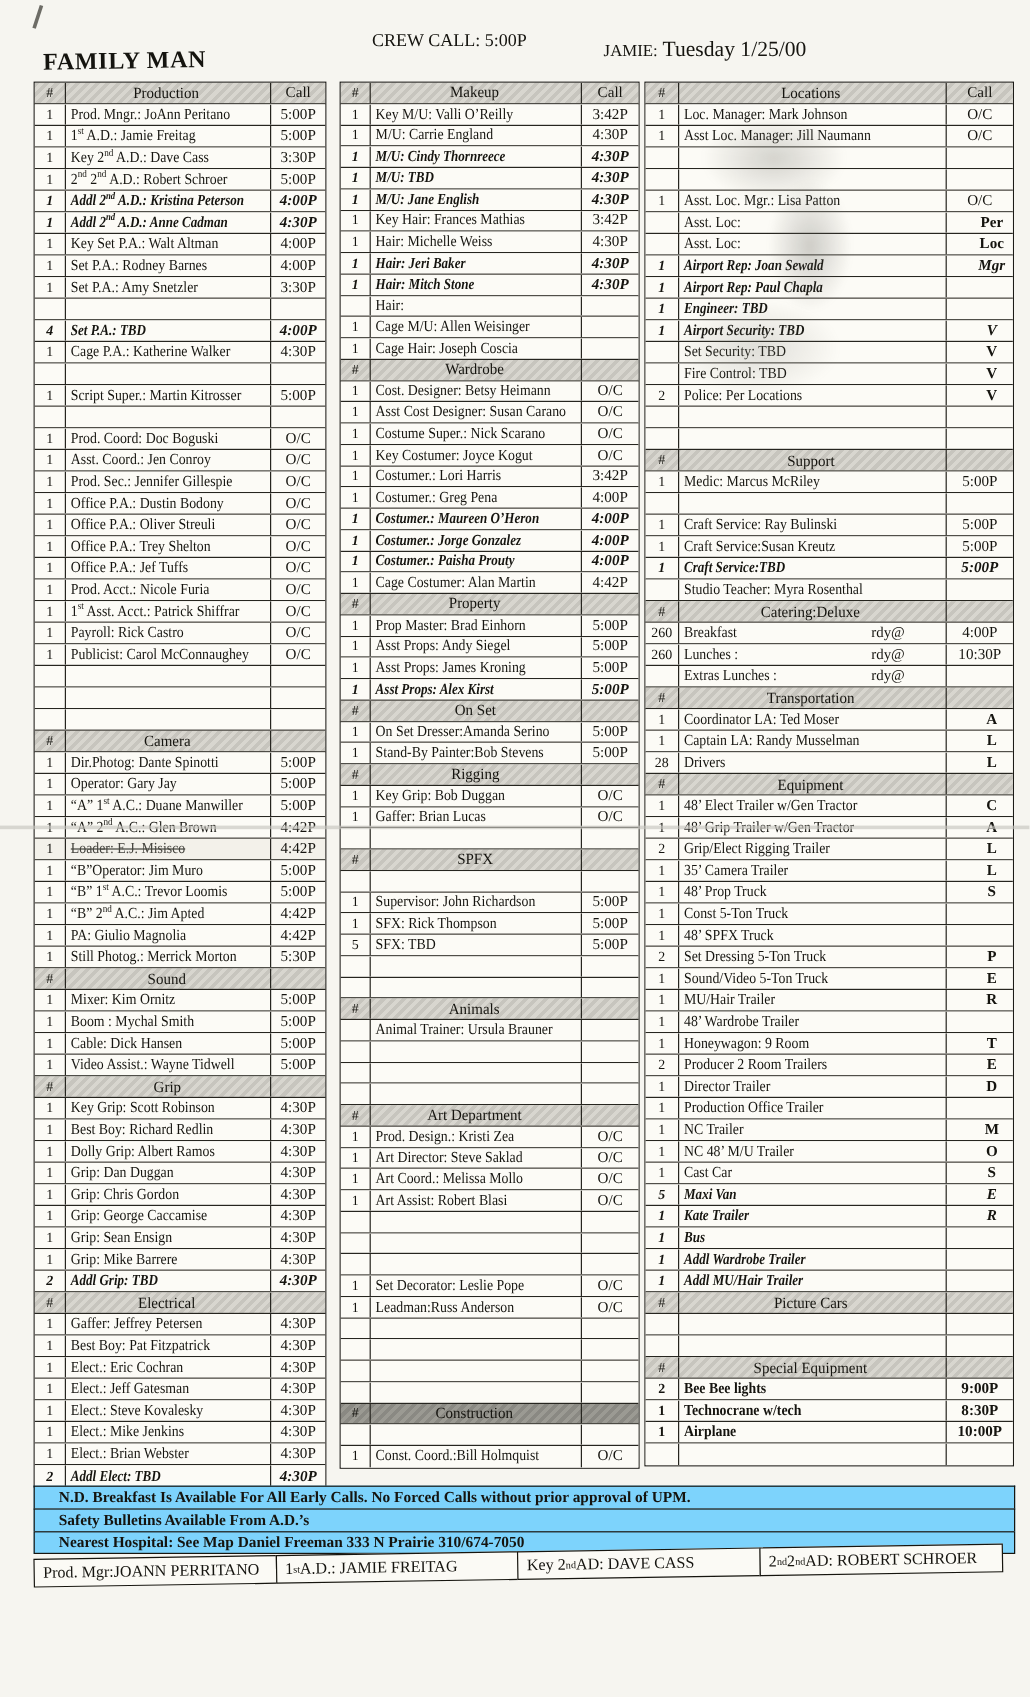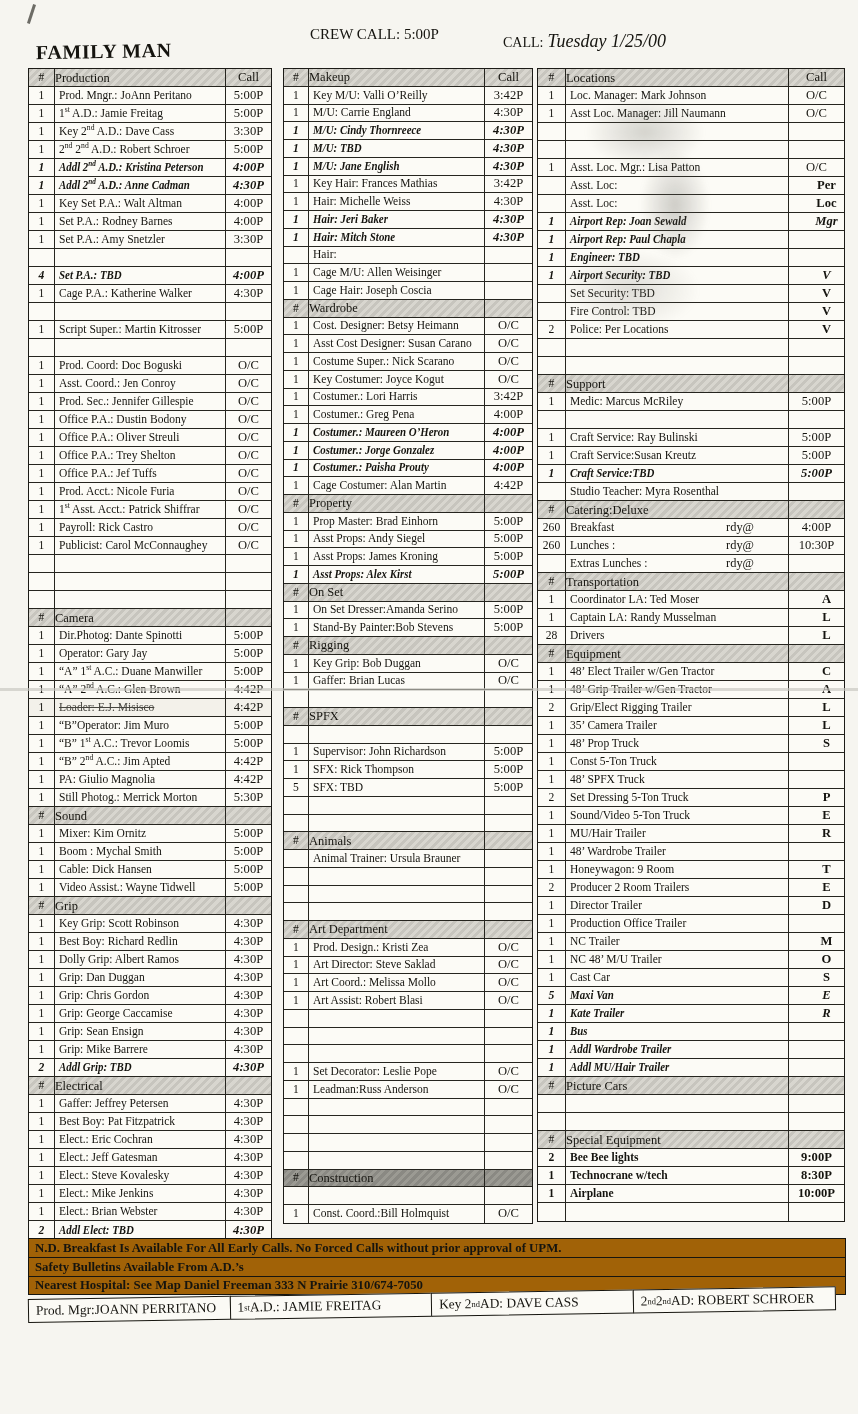--- a/index.html
+++ b/index.html
@@ -7,69 +7,69 @@
     width:858px;height:1414px;position:relative;
     background:#f6f5f0;
     font-family:"Liberation Serif","DejaVu Serif",serif;
     color:#15140f;overflow:hidden;
   }
   .sheet{position:absolute;inset:0;border-radius:11px;}
   
   .title{position:absolute;left:36px;top:40px;font-size:20px;font-weight:bold;letter-spacing:.6px;transform:rotate(-1deg);}
   .crewcall{position:absolute;left:310px;top:26px;font-size:15px;}
   .dateline{position:absolute;left:503px;top:31px;font-size:14px;}
-  .dateline .val{font-size:18px;margin-left:4px;font-style:italic;}
+  .dateline .val{font-size:18px;margin-left:4px;}
   
   .col{position:absolute;top:68px;border:1.6px solid #1c1b17;box-sizing:border-box;background:#fbfaf5;}
   .col-0{left:28px;width:244px;--rh:18px;--wn:26px;--wc:46px;}
   .col-1{left:283px;width:250px;--rh:17.75px;--wn:25px;--wc:48px;}
   .col-2{left:537px;width:308px;--rh:18px;--wn:28px;--wc:56px;}
   .row{display:flex;align-items:stretch;height:var(--rh);border-bottom:1.1px solid #26251f;background:#fcfbf6;box-sizing:border-box;overflow:hidden;}
   .row:last-child{border-bottom:none;}
   .cn{width:var(--wn);flex:none;display:flex;align-items:center;justify-content:center;border-right:1.1px solid #26251f;font-size:11.6px;box-sizing:border-box;}
   .cl{flex:1;display:flex;align-items:center;padding-left:4px;overflow:hidden;box-sizing:border-box;}
   .cl .t{white-space:nowrap;transform:scaleX(.9);transform-origin:left center;font-size:12.8px;}
   .cc{width:var(--wc);flex:none;display:flex;align-items:center;justify-content:center;border-left:1.1px solid #26251f;font-size:12.6px;box-sizing:border-box;}
   .cc-b{font-weight:bold;padding-left:20px;}
   
   .sec{background:repeating-linear-gradient(135deg,#c7c5be 0 3px,#d8d6cf 3px 6px);}
   .sec .cn,.sec .cc{background:transparent;}
-  .sec .cl{padding-left:0;}
+  .sec .cl{justify-content:center;padding-left:0;}
   .sec .cl .t{transform:scaleX(.96);font-size:13px;}
   .sec.dark{background:repeating-linear-gradient(135deg,#8a8983 0 3px,#9b9a93 3px 6px);}
   .row.bi .cn,.row.bi .cl,.row.bi .cc{font-weight:bold;font-style:italic;}
   .row.bi .cl .t{transform:scaleX(.85);}
   .row.bd .cn,.row.bd .cl,.row.bd .cc{font-weight:bold;}
   .row.strike .cl .t{text-decoration:line-through;color:#45443e;}
   .row.strike{background:#f3f1ea;}
   .l2{margin-left:auto;padding-right:34px;font-size:12.4px;white-space:nowrap;}
   sup{font-size:8.5px;line-height:0;}
   
   .notes{position:absolute;left:28px;top:1238px;width:818px;}
-  .note{border:1.6px solid #16150f;border-bottom:none;height:19px;display:flex;align-items:center;padding-left:6px;font-weight:bold;font-size:12.8px;background:#a16207;box-sizing:border-box;}
+  .note{border:1.6px solid #16150f;border-bottom:none;height:19px;display:flex;align-items:center;padding-left:20px;font-weight:bold;font-size:12.8px;background:#7dd3fc;box-sizing:border-box;}
   .note:last-child{border-bottom:1.6px solid #16150f;text-align:right;}
   .sig{position:absolute;left:28px;top:1299px;width:808px;display:flex;transform:rotate(-.9deg);transform-origin:left center;}
   .sigcell{flex:1 1 0;border:1.7px solid #16150f;margin-left:-1.7px;height:24px;display:flex;align-items:center;padding:0 7px;font-size:13.4px;background:#fbfaf5;white-space:nowrap;box-sizing:border-box;}
   .sigcell:first-child{margin-left:0;}
   
   .streak{position:absolute;left:0;top:688px;width:858px;height:3px;background:rgba(198,196,190,.65);}
   .smudge{position:absolute;border-radius:50%;filter:blur(2px);pointer-events:none;}
   .sm1{left:585px;top:96px;width:120px;height:72px;background:radial-gradient(closest-side,rgba(110,108,100,.28),rgba(110,108,100,0));}
   .sm2{left:640px;top:150px;width:70px;height:110px;background:radial-gradient(closest-side,rgba(100,98,92,.30),rgba(100,98,92,0));}
   .sm3{left:560px;top:250px;width:140px;height:80px;background:radial-gradient(closest-side,rgba(120,118,110,.22),rgba(120,118,110,0));}
   .penmark{position:absolute;left:30px;top:4px;width:2.5px;height:20px;background:#6d6c66;transform:rotate(18deg);}
 </style>
 </head>
 <body>
 
 <div class="sheet">
   <div class="penmark"></div>
   <div class="title">FAMILY MAN</div>
   <div class="crewcall">CREW CALL: 5:00P</div>
-  <div class="dateline"><span>CALL:</span><span class="val">Tuesday 1/25/00</span></div>
+  <div class="dateline"><span>JAMIE:</span><span class="val">Tuesday 1/25/00</span></div>
 
   <div class="col col-0">
       <div class="row sec">
         <div class="cn">#</div>
         <div class="cl">
           <span class="t">Production</span>
         </div>
         <div class="cc">Call</div>
       </div>
       <div class="row">

